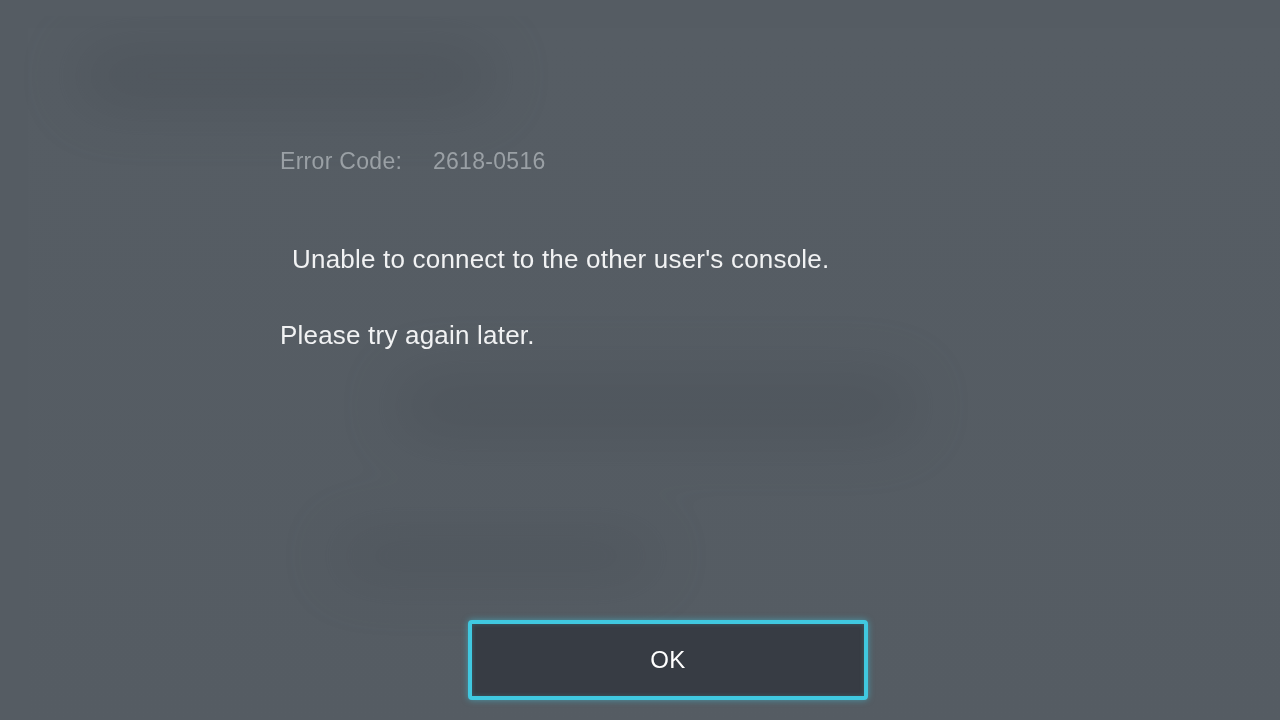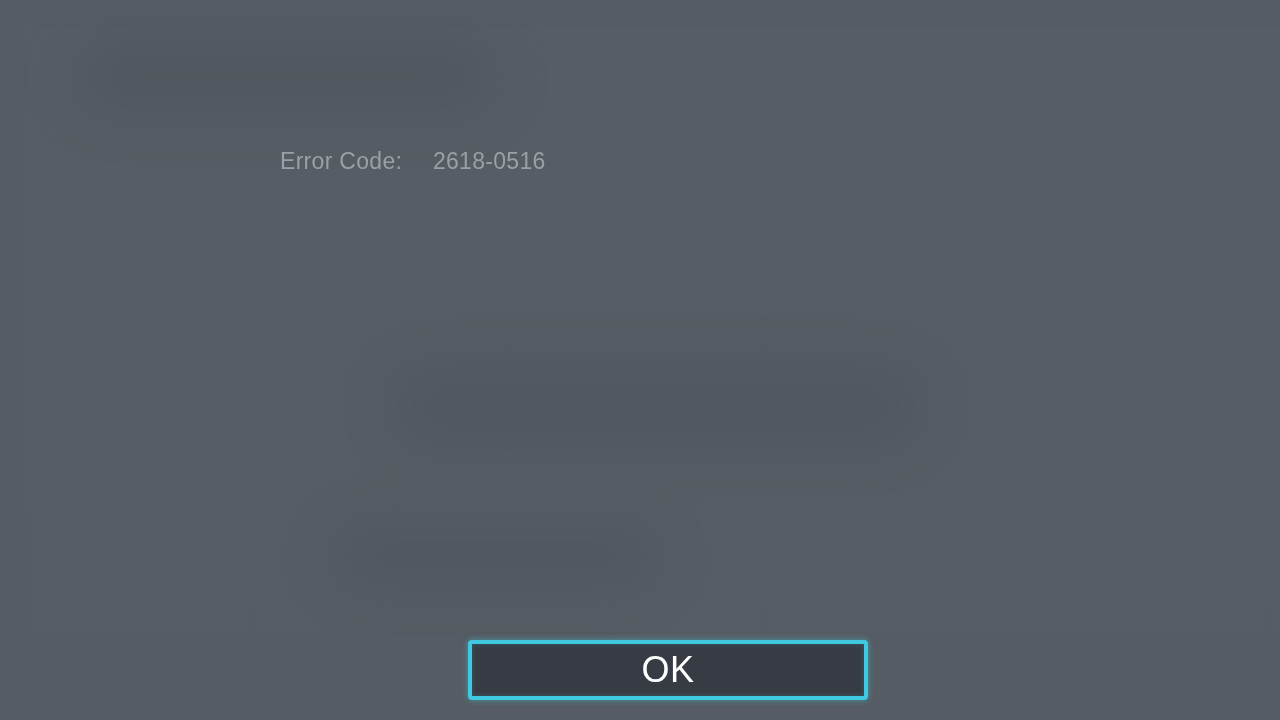--- a/index.html
+++ b/index.html
@@ -56,30 +56,30 @@
   .btn-row {
     position: absolute;
     left: 0;
     right: 0;
     bottom: 32px;
     display: flex;
     justify-content: center;
   }
   .ok-button {
     width: 400px;
-    height: 60px;
+    height: 80px;
     background: #373c44;
     border: 4px solid #40c8e0;
     border-radius: 4px;
     box-shadow: 0 0 6px rgba(64,200,224,0.55), inset 0 0 4px rgba(64,200,224,0.25);
     display: flex;
     align-items: center;
     justify-content: center;
     color: #ffffff;
-    font-size: 36px;
+    font-size: 24px;
     font-weight: 400;
     letter-spacing: 0.5px;
     cursor: pointer;
     user-select: none;
     animation: glow 1.6s ease-in-out infinite alternate;
   }
   @keyframes glow {
     from { box-shadow: 0 0 4px rgba(64,200,224,0.45), inset 0 0 3px rgba(64,200,224,0.2); }
     to   { box-shadow: 0 0 10px rgba(64,200,224,0.7), inset 0 0 6px rgba(64,200,224,0.3); }
   }
@@ -94,22 +94,23 @@
     <div class="patch" style="left:360px; top:340px; width:520px; height:60px;"></div>
     <div class="patch" style="left:300px; top:500px; width:320px; height:40px;"></div>
   </div>
 
   <div class="content">
     <div class="error-code">
       <span>Error Code: </span><span>2618-0516</span>
     </div>
     <div class="msg">
       <p>
-        <br>
+        <span>Unable to connect to the other user's console.</span><br>
       </p>
+      <p>Please try again later.</p>
     </div>
   </div>
 
   <div class="btn-row">
     <div class="ok-button">
       <span>OK</span>
     </div>
   </div>
 
 </div>

